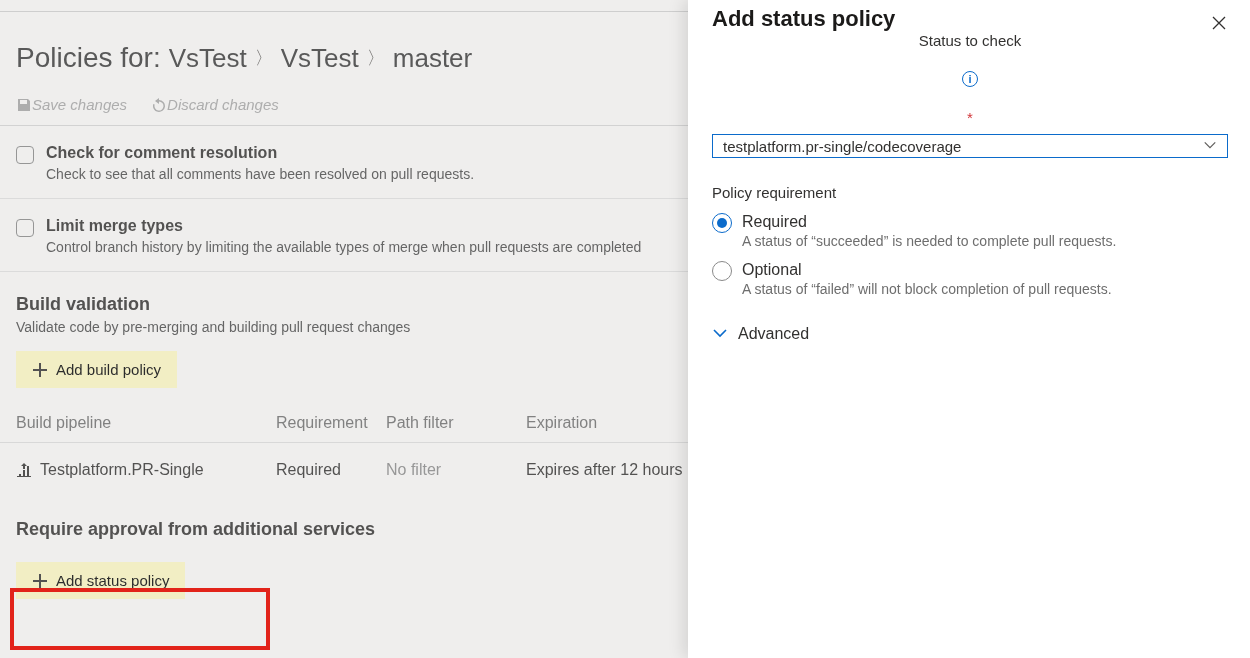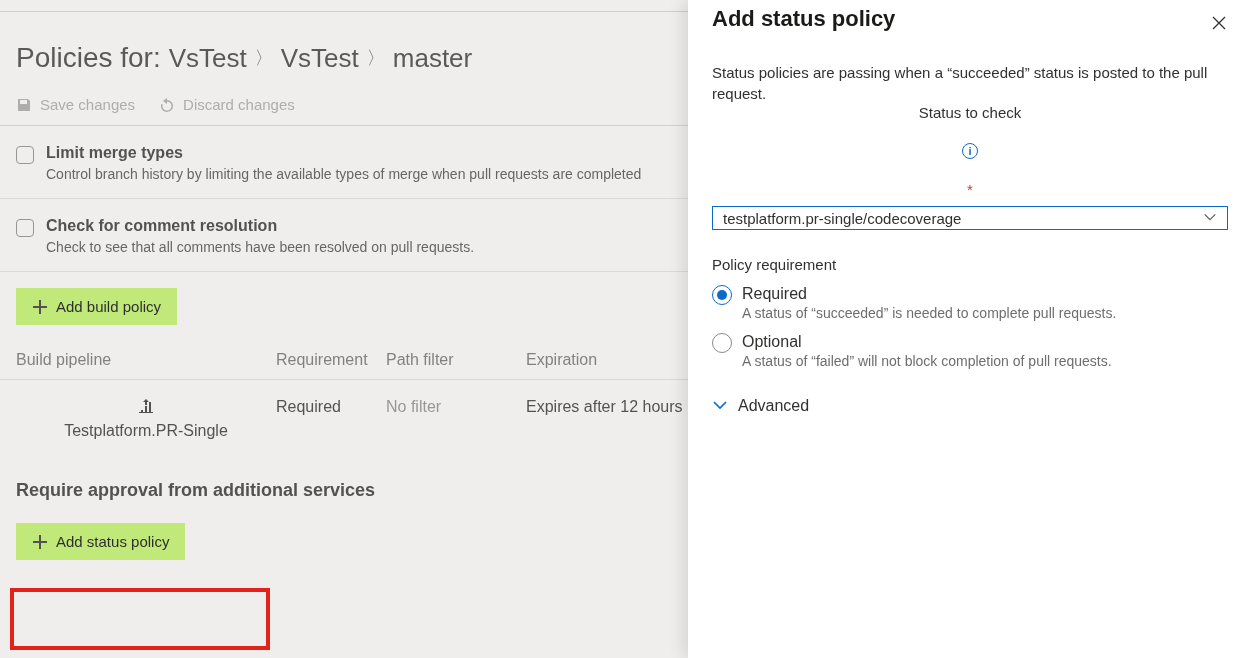--- a/index.html
+++ b/index.html
@@ -13,44 +13,44 @@
     }
 
     .top-rule { border-top: 1px solid #d0d0d0; margin-top: 6px; margin-left: -16px; margin-right: -16px; }
 
     .breadcrumb { display: flex; align-items: center; gap: 8px; margin-top: 30px; color: #323130; }
     .breadcrumb .lead { font-size: 28px; font-weight: 400; color:#3a3a3a; }
     .breadcrumb .crumb { font-size: 26px; color:#3a3a3a; }
     .breadcrumb .chev { font-size: 18px; color:#605e5c; }
 
     .toolbar { display: flex; gap: 24px; margin-top: 22px; color:#a6a6a6; font-size: 15px; align-items: center; padding-bottom: 12px; border-bottom: 1px solid #d5d5d5; margin-left:-16px; margin-right:-16px; padding-left:16px;}
-    .toolbar .btn { display:flex; align-items:center; gap:8px; cursor: default; }
+    .toolbar .btn { display:flex; align-items:center; cursor: default; font-style: italic; }
     .toolbar svg { width:16px; height:16px; fill:#a6a6a6; }
 
     .policy-row { display:flex; gap: 12px; align-items:flex-start; padding: 18px 0 0 0; }
     .policy-row .cb { width:18px; height:18px; border:1.5px solid #888; border-radius:4px; margin-top:2px; background:#fff0; }
     .policy-row .title { font-size: 16px; font-weight: 600; color:#323130; }
     .policy-row .desc { font-size: 14px; color:#4a4a4a; margin-top:4px; }
     .policy-group { padding-bottom: 16px; border-bottom: 1px solid #e1e1e1; margin-left:-16px; margin-right:-16px; padding-left:16px; padding-right:16px;}
 
     .section-head { margin-top: 22px; }
     .section-head .h { font-size: 18px; font-weight:600; color:#323130; }
     .section-head .d { font-size: 14px; color:#4a4a4a; margin-top:4px; }
 
-    .grey-btn { display:inline-flex; align-items:center; gap:8px; background:#bef264; padding: 10px 16px; font-size:15px; margin-top:16px; }
+    .grey-btn { display:inline-flex; align-items:center; gap:8px; background:#fef9c3; padding: 10px 16px; font-size:15px; margin-top:16px; }
     .grey-btn svg { width:16px; height:16px; }
 
     .tbl { margin-top: 18px; }
     .tbl-head { display:flex; color:#6e6e6e; font-size:16px; padding: 8px 0 10px 0; border-bottom:1px solid #ddd; margin-left:-16px; margin-right:-16px; padding-left:16px; }
     .tbl-head div:nth-child(1){ width: 260px; }
     .tbl-head div:nth-child(2){ width: 110px; }
     .tbl-head div:nth-child(3){ width: 140px; }
     .tbl-head div:nth-child(4){ flex:1; }
     .tbl-row { display:flex; font-size:16px; padding: 18px 0; color:#323130; margin-left:-16px; margin-right:-16px; padding-left:16px; }
-    .tbl-row .c1{ width:260px; display:flex; gap:8px; align-items:center;flex-direction:column;}
+    .tbl-row .c1{ width:260px; display:flex; gap:8px; align-items:center;}
     .tbl-row .c2{ width:110px; }
     .tbl-row .c3{ width:140px; color:#8a8a8a; }
     .tbl-row .c4{ flex:1; }
     .tbl-row svg{ width:16px; height:16px;}
 
     .link { color:#0b6bcb; }
 
     .highlight-box { position:absolute; border: 4px solid #e2231a; left: 10px; top: 588px; width: 260px; height: 62px; pointer-events:none;}
 
     
@@ -108,36 +108,40 @@
           <path d="M8 3a6 6 0 1 1-5.7 4.1l1.4.5A4.5 4.5 0 1 0 8 4.5V7L4 4l4-3v2z"></path>
         </svg>
       <span>Discard changes</span>
     </div>
   </div>
 
   <div class="policy-group">
     <div class="policy-row">
       <div class="cb"></div>
       <div>
-        <div class="title">Limit merge types</div>
-        <div class="desc">Control branch history by limiting the available types of merge when pull requests are completed</div>
+        <div class="title">Check for comment resolution</div>
+        <div class="desc">Check to see that all comments have been resolved on pull requests.</div>
       </div>
     </div>
   </div>
 
   <div class="policy-group">
     <div class="policy-row">
       <div class="cb"></div>
       <div>
-        <div class="title">Check for comment resolution</div>
-        <div class="desc">Check to see that all comments have been resolved on pull requests.</div>
-      </div>
-    </div>
-  </div>
-
+        <div class="title">Limit merge types</div>
+        <div class="desc">Control branch history by limiting the available types of merge when pull requests are completed</div>
+      </div>
+    </div>
+  </div>
+
+  <div class="section-head">
+    <div class="h">Build validation</div>
+    <div class="d">Validate code by pre-merging and building pull request changes</div>
+  </div>
 
   <div class="grey-btn">
     <svg viewBox="0 0 16 16">
         <path d="M7 1h2v6h6v2H9v6H7V9H1V7h6z" fill="#323130"></path>
       </svg>
     <span>Add build policy</span>
   </div>
 
   <div class="tbl">
     <div class="tbl-head">
@@ -176,21 +180,20 @@
 <div class="highlight-box"></div>
 
 <div class="panel">
   <h1>Add status policy</h1>
   <div class="close">
     <svg viewBox="0 0 16 16" width="16" height="16">
         <path d="M2 2l12 12M14 2L2 14" stroke="#323130" stroke-width="1.3" fill="none"></path>
       </svg>
   </div>
 
-  <div class="intro">Status policies are passing when a “succeeded” status is posted to the pull request.</div>
 
   <div class="fld-label">
     <span>Status to check</span>
     <span class="info-icon">i</span>
     <span class="req">*</span>
   </div>
   <div class="select">
     <span>testplatform.pr-single/codecoverage</span>
     <span class="chev-d">
       <svg viewBox="0 0 16 16">

